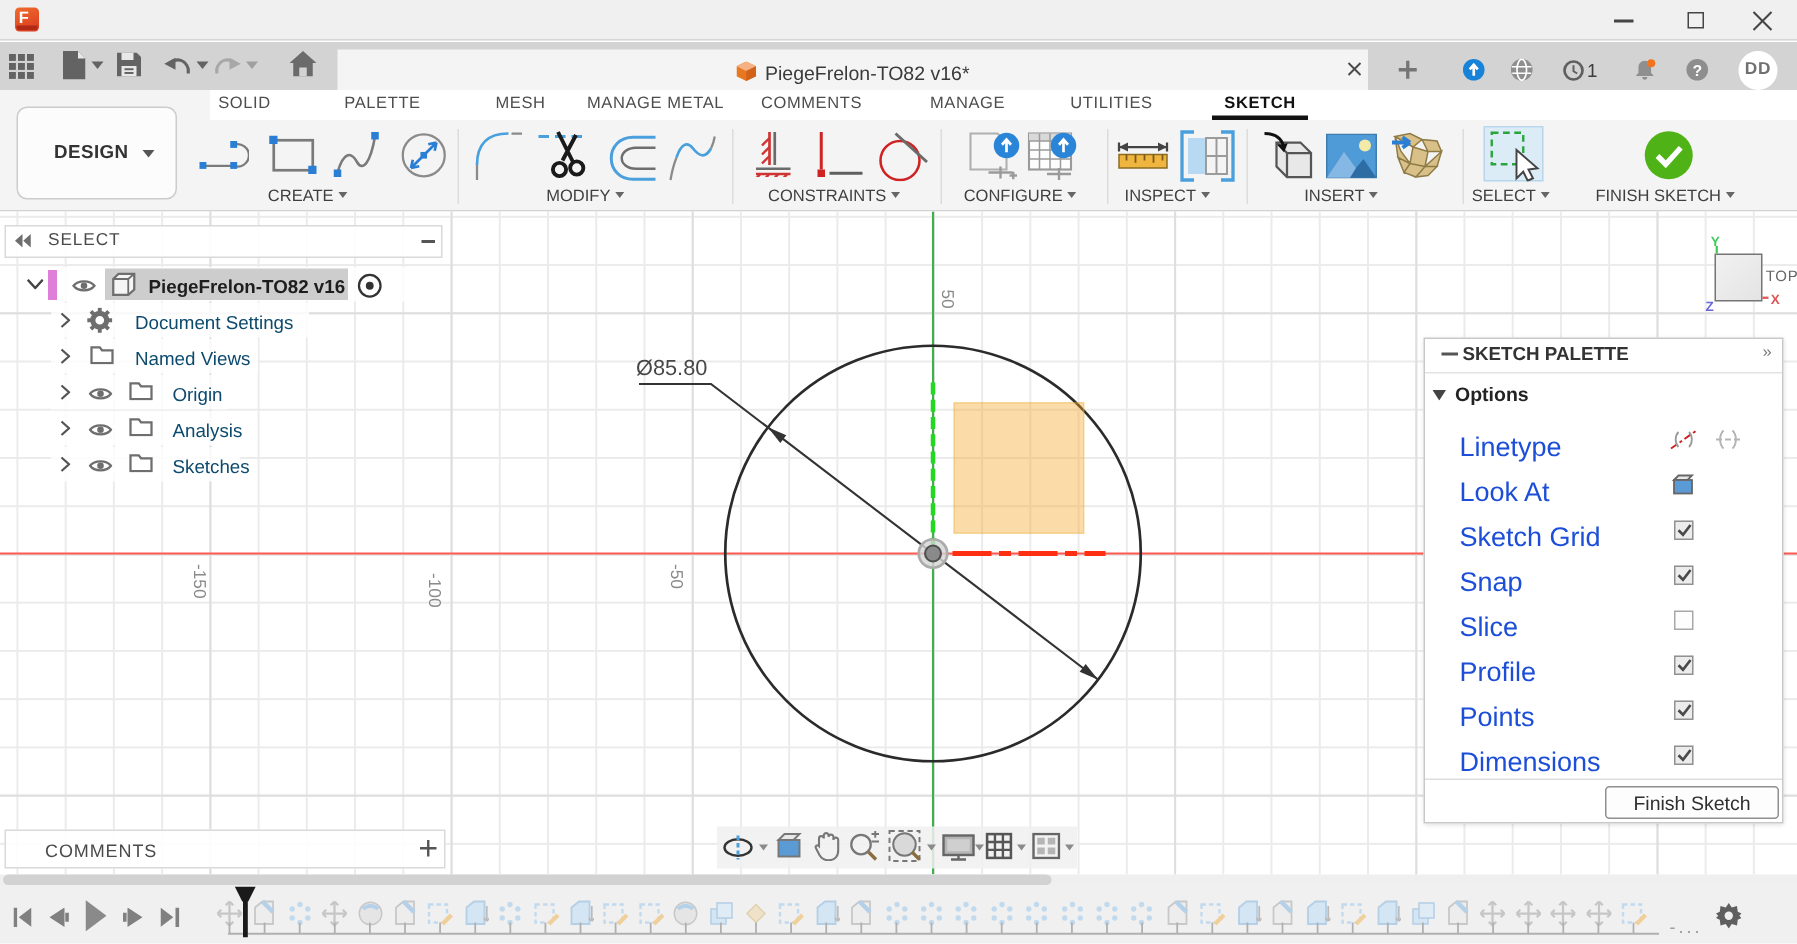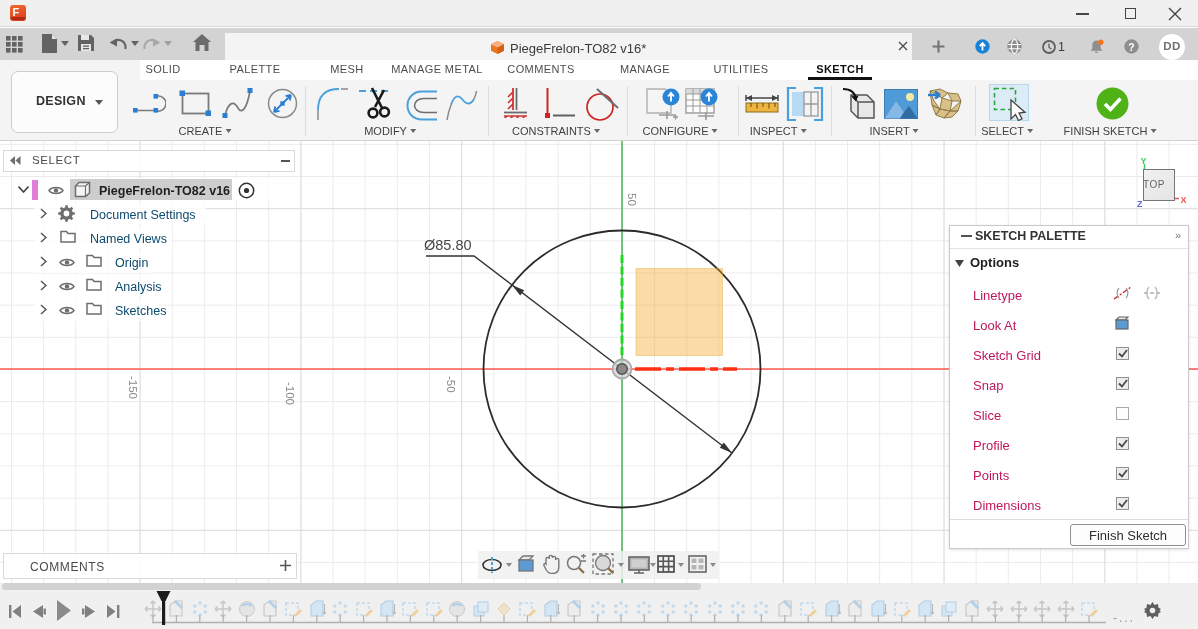--- a/index.html
+++ b/index.html
@@ -16,21 +16,21 @@
   linear-gradient(90deg,#dedede 1px,transparent 1px),
   linear-gradient(#dedede 1px,transparent 1px),
   linear-gradient(90deg,#ebebeb 1px,transparent 1px),
   linear-gradient(#ebebeb 1px,transparent 1px);
  background-size:160.8px 100%,100% 160.8px,32.16px 100%,100% 32.16px;
  background-position:139.6px 0,0 67.2px,10.96px 0,0 2.88px}
 .panelhead{background:rgba(255,255,255,.9);border:1px solid #d9d9d9}
 .rowpill{position:absolute;background:rgba(255,255,255,.82)}
 .btxt{font-size:12.5px;color:#0c4a6e;white-space:nowrap}
 #palette{position:absolute;left:949px;top:225px;width:240px;height:324px;background:#fff;border:1px solid #c9c9c9;box-shadow:0 1px 3px rgba(0,0,0,.12)}
-.palrow{position:absolute;left:24px;font-size:13px;color:#be185d;white-space:nowrap}
+.palrow{position:absolute;left:24px;font-size:18px;color:#1d4ed8;white-space:nowrap}
 .cb{position:absolute;left:1116px;width:13px;height:13px;border:1px solid #919191;background:#ececec}
 .cb.un{background:#fdfdfd;border-color:#a8a8a8}
 #scrollband{position:absolute;left:0;top:583px;width:1198px;height:7px;background:#efefef}
 #scrollthumb{position:absolute;left:2px;top:583px;width:699px;height:7px;background:#d2d2d2;border-radius:4px}
 #timeline{position:absolute;left:0;top:590px;width:1198px;height:39px;background:#f0f0f0}
 .ticon{position:absolute;top:600px;opacity:.82}
 svg{display:block}
 .navdd{position:absolute;top:563px;width:0;height:0;border-left:3.5px solid transparent;border-right:3.5px solid transparent;border-top:4.5px solid #8a8a8a}
 </style></head><body>
 
@@ -278,21 +278,21 @@
 <path d="M622 114 V226" stroke="#23d823" stroke-width="3" stroke-dasharray="8 3.5"></path>
 <path d="M635 228 H737" stroke="#ff2f12" stroke-width="3.4" stroke-dasharray="26 5 8 5"></path>
 <path d="M426 115 H474 L732 312" stroke="#333" stroke-width="1.4"></path>
 <path d="M511.9 143.9 L520.2 154.4 L524.2 149.2 Z" fill="#333" stroke="none"></path>
 <path d="M732.1 312.1 L723.8 301.6 L719.8 306.8 Z" fill="#333" stroke="none"></path>
 <text x="424" y="109" font-size="14.5" fill="#474747" font-family="Liberation Sans">Ø85.80</text>
 <circle cx="622" cy="228" r="9.5" fill="#d4d4d4" fill-opacity="0.8" stroke="#ababab" stroke-width="1.8"></circle>
 <circle cx="622" cy="228" r="5.3" fill="#8a8a8a" stroke="#4f4f4f" stroke-width="1.4"></circle>
 </svg>
 <div class="abs" style="left:1143px;top:169px;width:32px;height:32px;background:linear-gradient(135deg,#f1f1f1,#e4e4e4);border:1.5px solid #757575"></div>
-<div class="abs" style="left:1143px;top:179px;width:56px;text-align:left;font-size:10px;color:#666;letter-spacing:.5px">TOP</div>
+<div class="abs" style="left:1143px;top:179px;width:56px;text-align:right;font-size:10px;color:#666;letter-spacing:.5px">TOP</div>
 <svg class="abs" style="left:1130px;top:150px" width="68" height="70">
 <path d="M14.5 14 V19" stroke="#3ecb5a" stroke-width="1.5"></path>
 <text x="10.5" y="14" font-size="9" fill="#3ecb5a" font-weight="bold" font-family="Liberation Sans">Y</text>
 <path d="M45 48.5 h4" stroke="#e05555" stroke-width="1.5"></path>
 <text x="50.5" y="52.5" font-size="9" fill="#e05555" font-weight="bold" font-family="Liberation Sans">X</text>
 <text x="7" y="57" font-size="9" fill="#6666dd" font-weight="bold" font-family="Liberation Sans">Z</text>
 </svg>
 <div class="abs panelhead" style="left:3px;top:150px;width:292px;height:22px"></div>
 <svg class="abs" style="left:10px;top:156px" width="11" height="9">
     <path d="M5 0 L0 4.5 L5 9 Z M10.5 0 L5.5 4.5 L10.5 9 Z" fill="#6e6e6e"></path>

